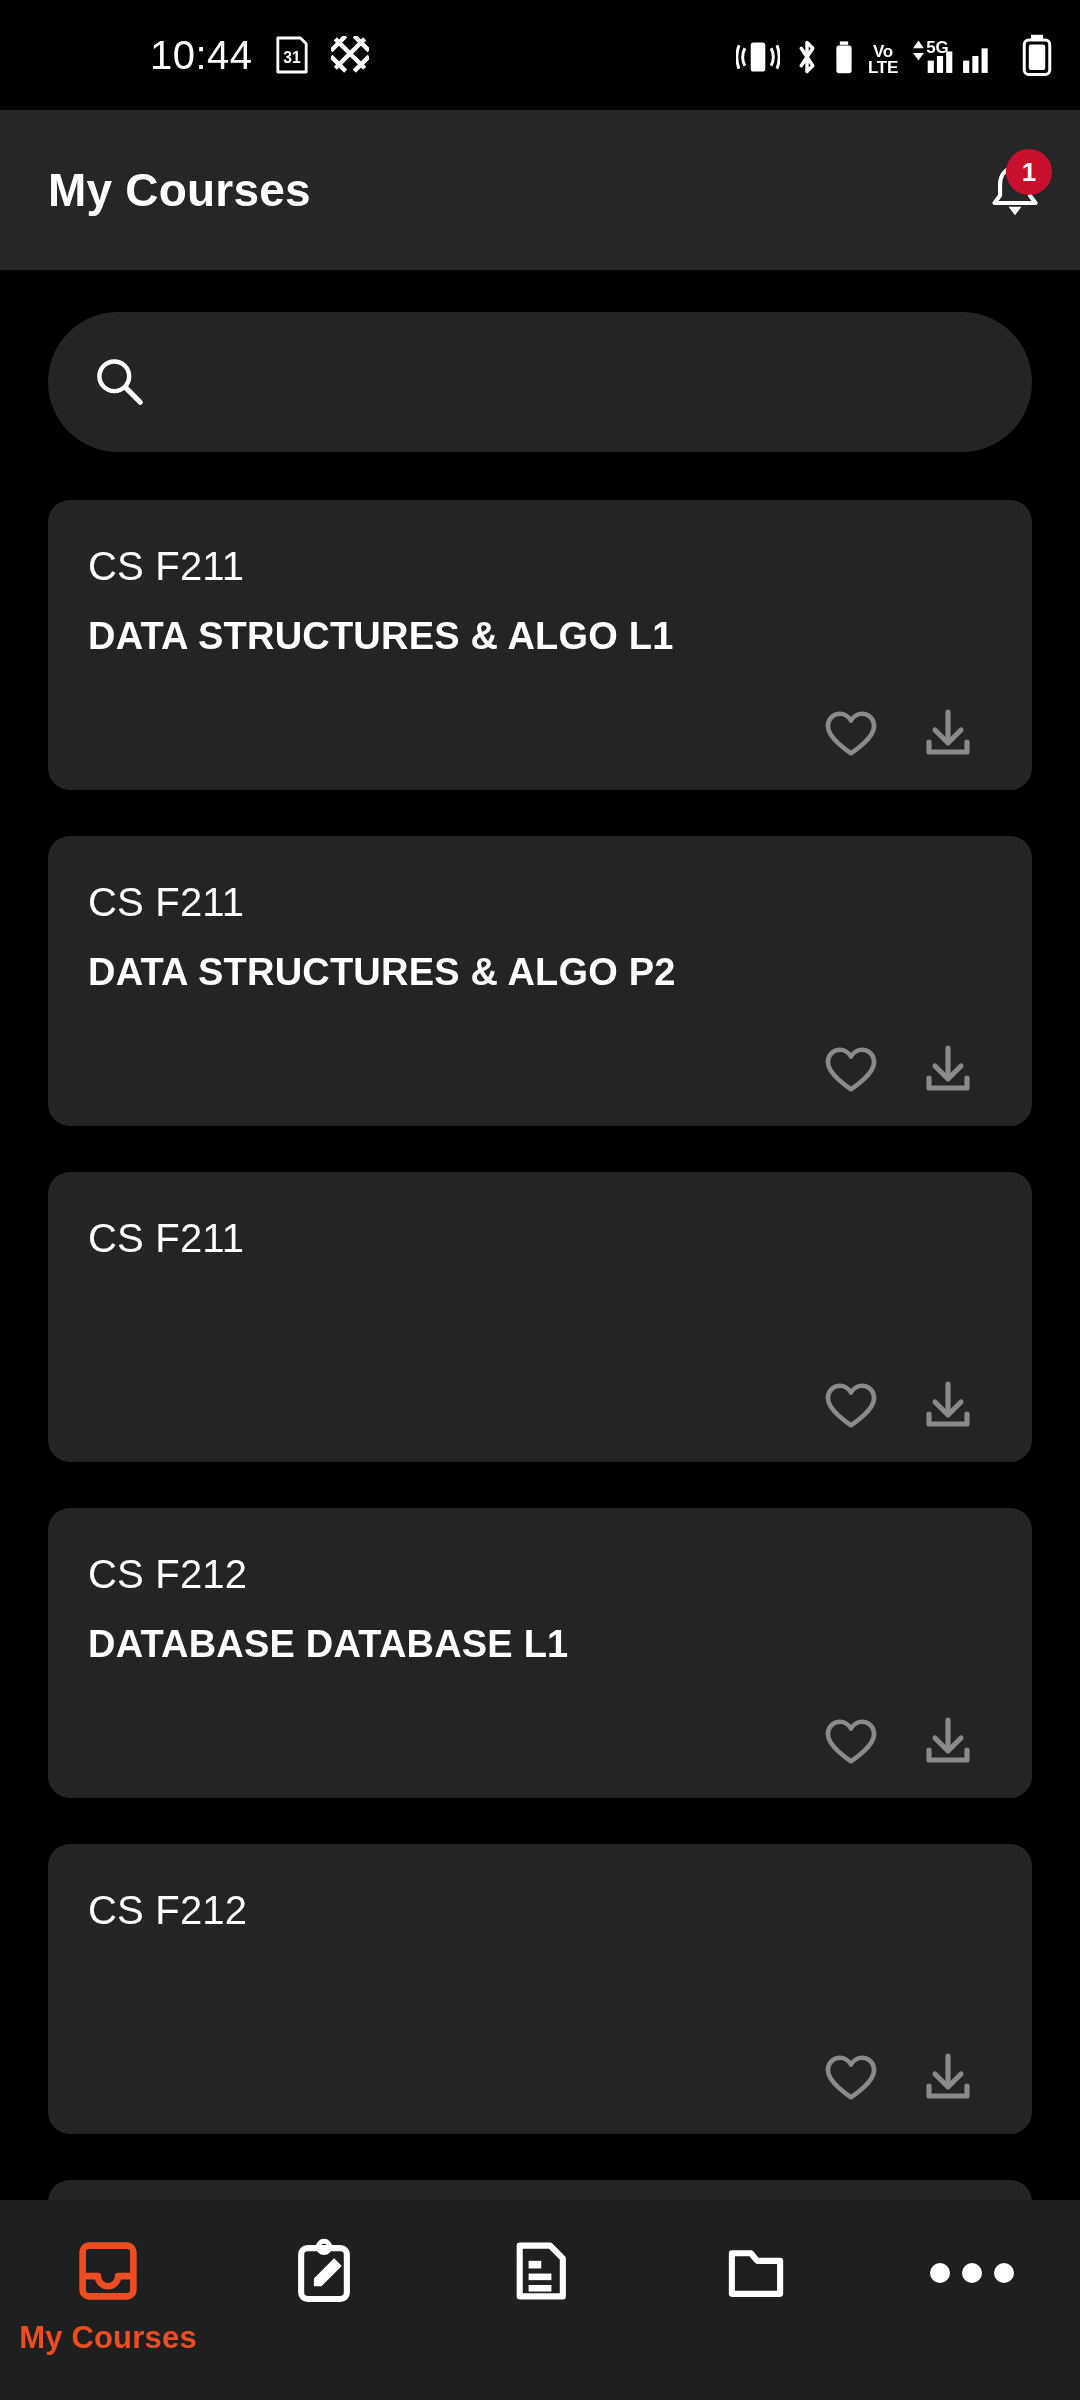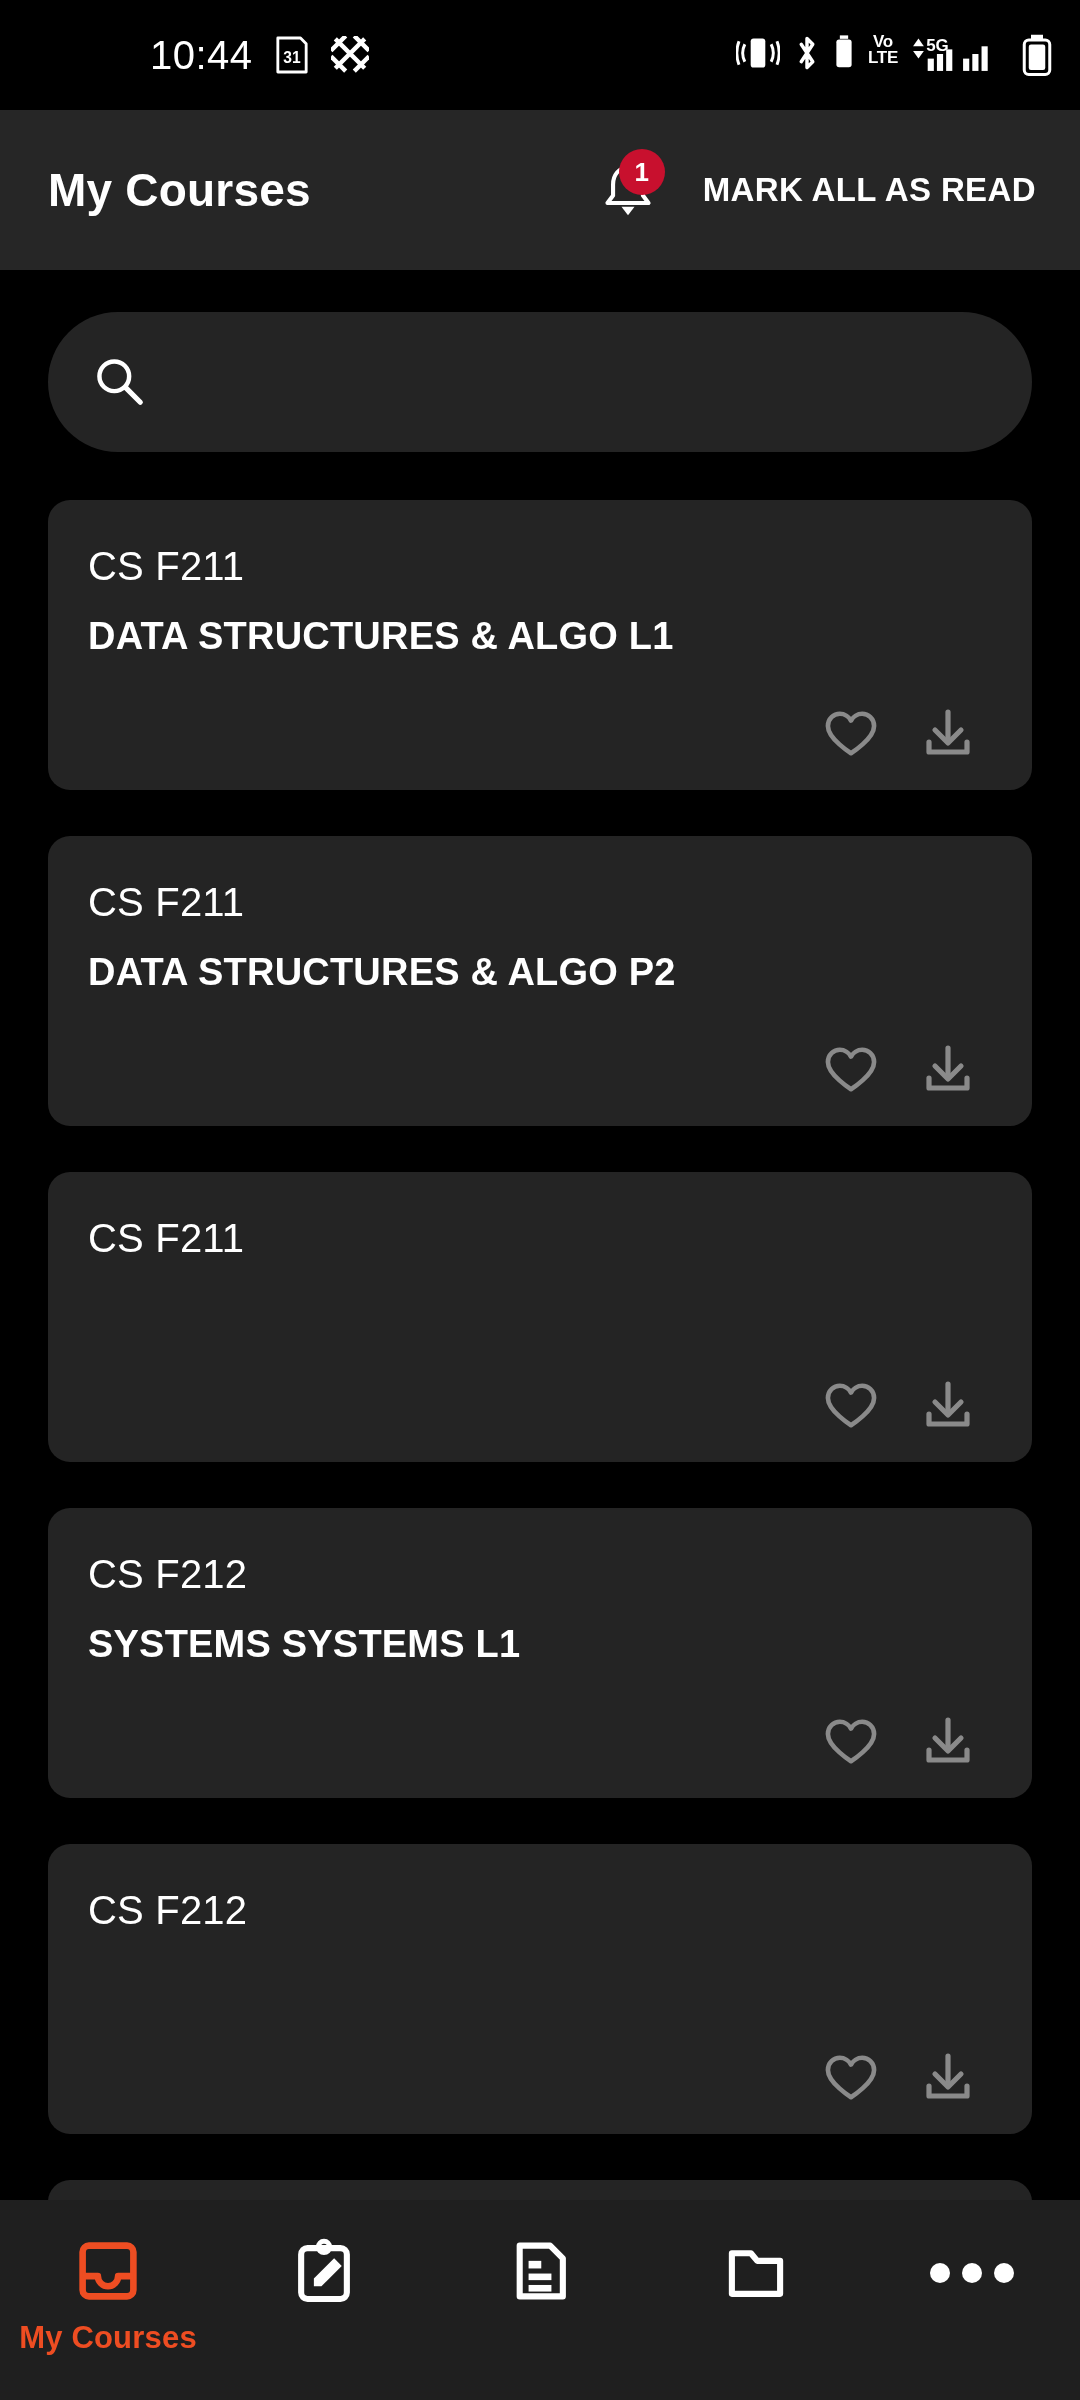--- a/index.html
+++ b/index.html
@@ -11,21 +11,21 @@
   }
   .phone { position:relative; width:856px; height:2400px; background:#000; }
 
   
   .statusbar {
     position:absolute; top:0; left:0; width:1080px; height:110px;
     background:#000; display:flex; align-items:center;
   }
   .sb-left { display:flex; align-items:center; gap:22px; margin-left:150px; }
   .sb-time { color:#fff; font-size:40px; font-weight:400; letter-spacing:.5px; }
-  .sb-right { position:absolute; right:28px; display:flex; align-items:flex-start; gap:14px; }
+  .sb-right { position:absolute; right:28px; display:flex; align-items:flex-end; gap:14px; }
   .sb-ico { display:flex; align-items:center; justify-content:center; }
   .volte { color:#fff; font-size:17px; font-weight:700; line-height:.95;
            text-align:center; letter-spacing:-.3px; }
 
   
   .appbar {
     position:absolute; top:110px; left:0; width:1080px; height:160px;
     background:#262626; display:flex; align-items:center;
   }
   .appbar-title {
@@ -167,21 +167,20 @@
     <span class="appbar-title">My Courses</span>
     <div class="appbar-actions">
       <div class="bell-wrap">
         <svg width="56" height="60" viewBox="0 0 30 32">
           <path d="M15 4 C20 4 23 8 23 13 v6 l3 4 H4 l3-4 v-6 C7 8 10 4 15 4 Z" fill="none" stroke="#fff" stroke-width="2.2" stroke-linejoin="round"></path>
           <path d="M15 1.5 v2.5" stroke="#fff" stroke-width="2.2" stroke-linecap="round"></path>
           <path d="M11.5 25 L15 29.5 L18.5 25 Z" fill="#fff"></path>
         </svg>
         <span class="badge">1</span>
       </div>
-      <span class="mark-read">MARK ALL AS READ</span>
     </div>
   </div>
 
   <div class="body-area">
 
     <div class="searchbar">
       <span>
         <svg width="52" height="52" viewBox="0 0 28 28">
           <circle cx="12" cy="12" r="8" fill="none" stroke="#fff" stroke-width="2.4"></circle>
           <path d="M18 18 L26 26" stroke="#fff" stroke-width="2.8" stroke-linecap="round"></path>
@@ -242,21 +241,21 @@
               <path d="M13 2 V16" stroke="#8A8A8A" stroke-width="2.6" stroke-linecap="round"></path>
               <path d="M6.5 11 L13 17.5 L19.5 11" fill="none" stroke="#8A8A8A" stroke-width="2.6" stroke-linejoin="round" stroke-linecap="round"></path>
               <path d="M3.5 17 V22 H22.5 V17" fill="none" stroke="#8A8A8A" stroke-width="2.6" stroke-linejoin="round" stroke-linecap="round"></path>
             </svg>
           </span>
         </div>
       </div>
 
       <div class="card">
         <span class="card-code">CS F212</span>
-        <span class="card-name">SYSTEMS SYSTEMS L1</span>
+        <span class="card-name">DATABASE DATABASE L1</span>
         <div class="card-actions">
           <span>
             <svg width="54" height="50" viewBox="0 0 28 26">
               <path d="M14 23 C14 23 2 15.5 2 8.8 C2 5 5 2.5 8.2 2.5 C10.7 2.5 13 4.2 14 6 C15 4.2 17.3 2.5 19.8 2.5 C23 2.5 26 5 26 8.8 C26 15.5 14 23 14 23 Z" fill="none" stroke="#8A8A8A" stroke-width="2.4" stroke-linejoin="round"></path>
             </svg>
           </span>
           <span>
             <svg width="52" height="52" viewBox="0 0 26 26">
               <path d="M13 2 V16" stroke="#8A8A8A" stroke-width="2.6" stroke-linecap="round"></path>
               <path d="M6.5 11 L13 17.5 L19.5 11" fill="none" stroke="#8A8A8A" stroke-width="2.6" stroke-linejoin="round" stroke-linecap="round"></path>

